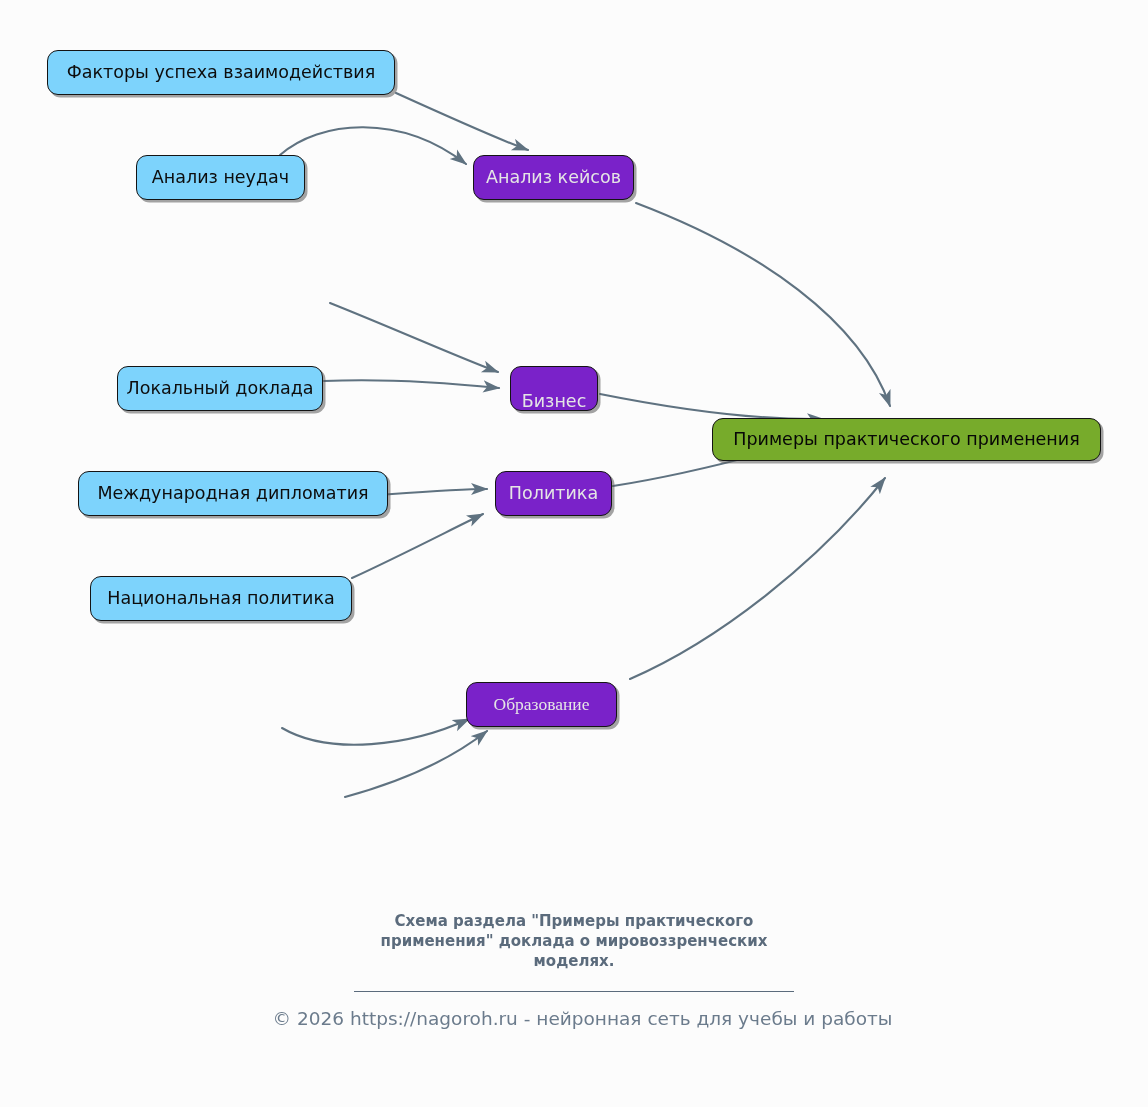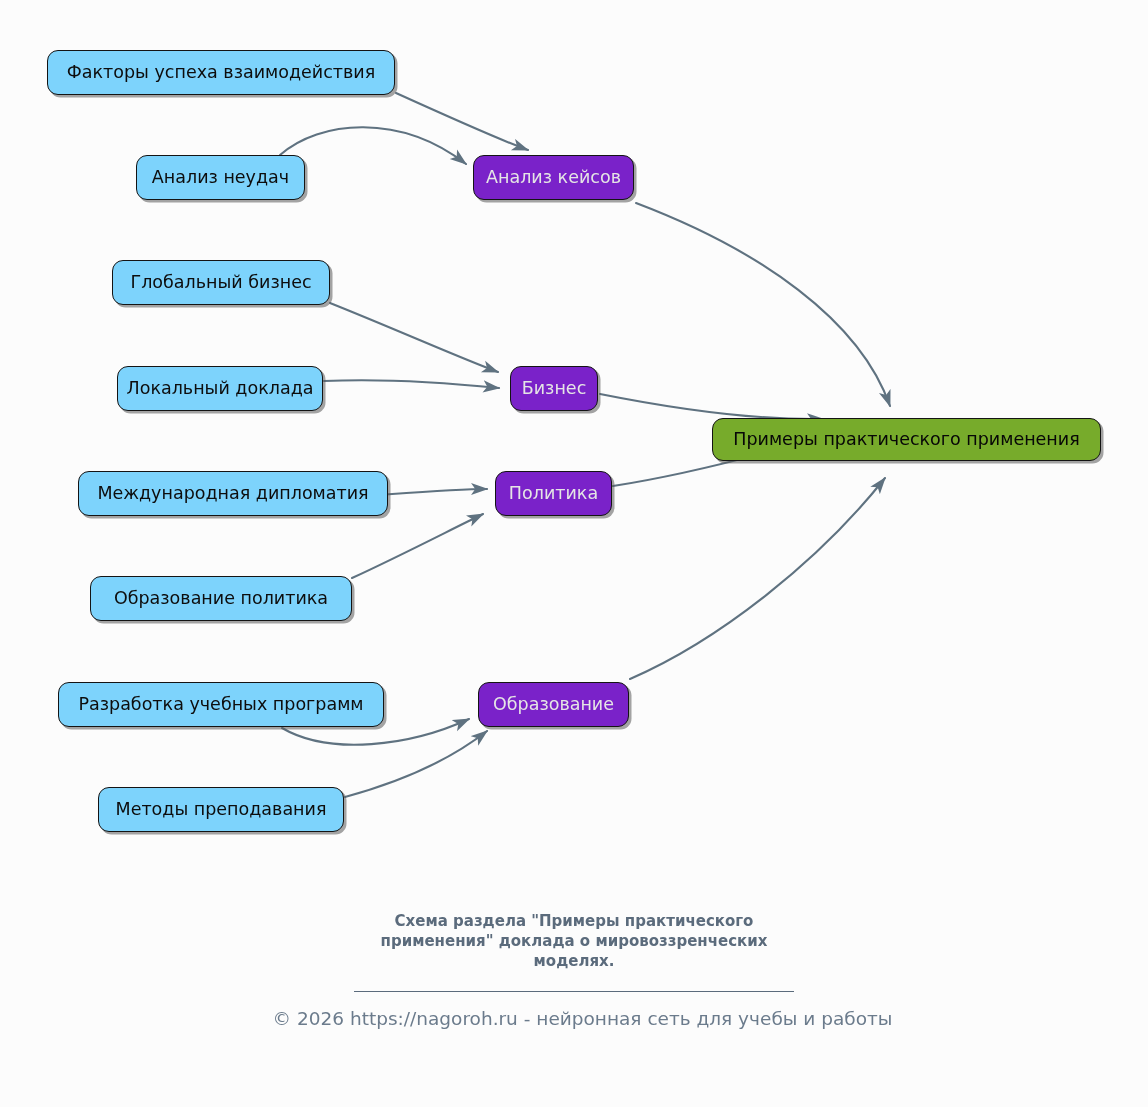--- a/index.html
+++ b/index.html
@@ -128,49 +128,40 @@
       <path d="M 630,679 C 720,640 820,560 885,478"></path>
     </g>
   </svg>
 
   <div class="node node-leaf" style="left:47px;  top:50px;  width:348px; height:45px;">
     <span class="node-label">Факторы успеха взаимодействия</span>
   </div>
   <div class="node node-leaf" style="left:136px; top:155px; width:169px; height:45px;">
     <span class="node-label">Анализ неудач</span>
   </div>
-  <div class="node node-leaf" style="left:112px; top:260px; width:218px; height:45px;">
-    <span class="node-label">Глобальный бизнес</span>
-  </div>
   <div class="node node-leaf" style="left:117px; top:366px; width:206px; height:45px;">
     <span class="node-label">Локальный доклада</span>
   </div>
   <div class="node node-leaf" style="left:66px;  top:471px; width:310px; height:45px;margin-left:12px;">
     <span class="node-label">Международная дипломатия</span>
   </div>
   <div class="node node-leaf" style="left:90px;  top:576px; width:262px; height:45px;">
-    <span class="node-label">Образование политика</span>
-  </div>
-  <div class="node node-leaf" style="left:58px;  top:682px; width:326px; height:45px;">
-    <span class="node-label">Разработка учебных программ</span>
-  </div>
-  <div class="node node-leaf" style="left:98px;  top:787px; width:246px; height:45px;">
-    <span class="node-label">Методы преподавания</span>
+    <span class="node-label">Национальная политика</span>
   </div>
 
   <div class="node node-branch" style="left:473px; top:155px; width:161px; height:45px;">
     <span class="node-label">Анализ кейсов</span>
   </div>
-  <div class="node node-branch" style="left:510px; top:366px; width:88px; height:45px;">
+  <div class="node node-branch" style="left:510px; top:366px; width:88px; height:45px;align-items:flex-end;">
     <span class="node-label">Бизнес</span>
   </div>
   <div class="node node-branch" style="left:495px; top:471px; width:117px; height:45px;">
     <span class="node-label">Политика</span>
   </div>
-  <div class="node node-branch" style="left:478px; top:682px; width:151px; height:45px;">
+  <div class="node node-branch" style="left:466px; top:682px; width:151px; height:45px;font-family:Liberation Serif, serif;">
     <span class="node-label">Образование</span>
   </div>
 
   <div class="node node-root" style="left:712px; top:418px; width:389px; height:43px;">
     <span class="node-label">Примеры практического применения</span>
   </div>
 
   <div id="caption-block">
     <div class="caption-text">Схема раздела "Примеры практического</div>
     <div class="caption-text">применения" доклада о мировоззренческих</div>

